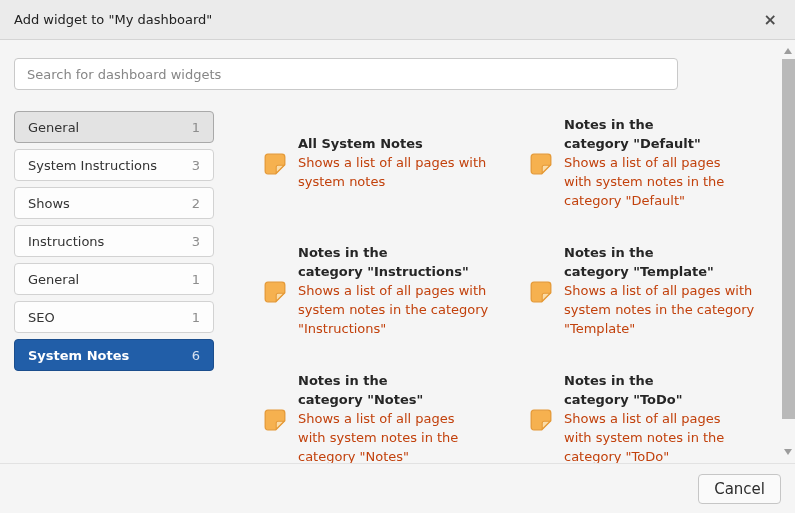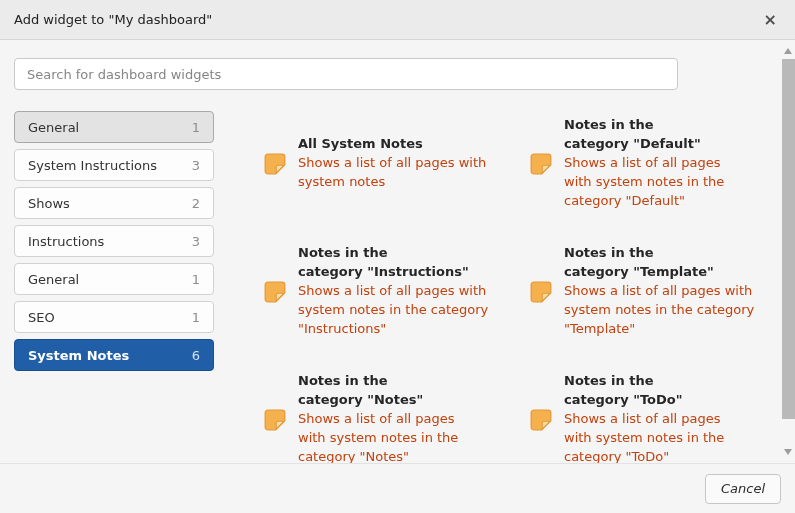--- a/index.html
+++ b/index.html
@@ -76,23 +76,22 @@
     border-top:6px solid #9c9c9c;
   }
 
   
   .modal-footer {
     height:50px; flex:none; border-top:1px solid #e2e2e2; background:#f5f5f5;
     display:flex; align-items:center; justify-content:flex-end; padding:0 14px;
   }
   .cancel-btn {
     height:30px; padding:0 15px; background:#fafafa; border:1px solid #c6c6c6;
-    border-radius:4px; font-size:13px; color:#2c2c2c; cursor:pointer;
+    border-radius:4px; font-size:15px; color:#2c2c2c; cursor:pointer;
     font-family:"DejaVu Sans","Liberation Sans",sans-serif;
-    font-style:italic;
   }
 </style>
 </head>
 <body>
 
 <div class="modal">
 
   <div class="modal-header">
     <div class="modal-title">Add widget to "My dashboard"</div>
     <div class="close-btn">×</div>

